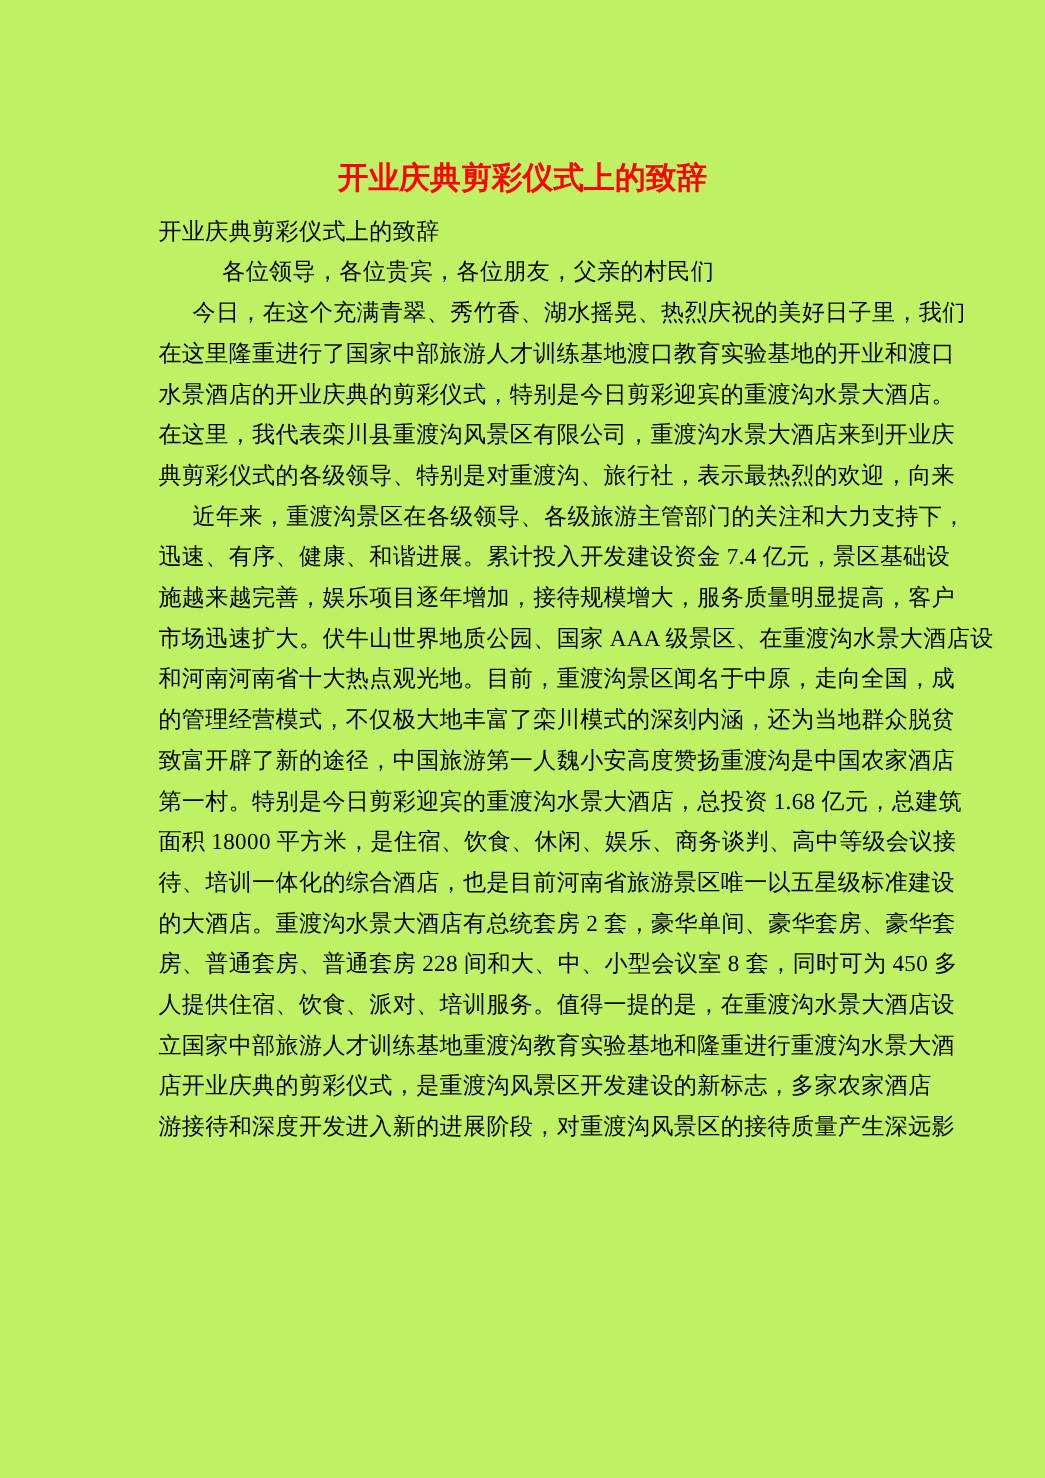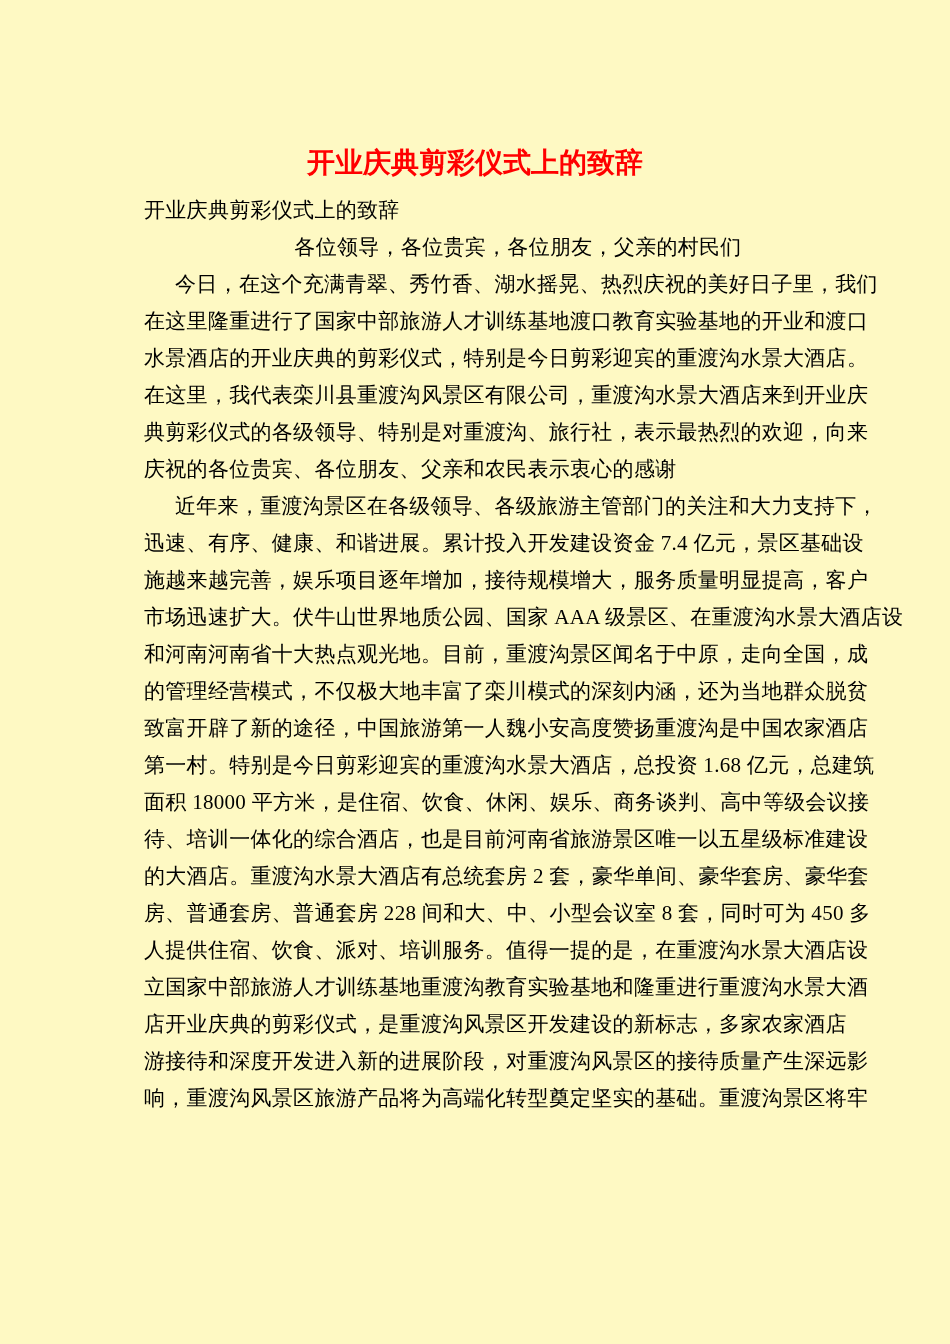--- a/index.html
+++ b/index.html
@@ -38,63 +38,61 @@
     padding: 0;
   }
   .line {
     height: 37px;
     line-height: 37px;
     font-size: 21px;
     white-space: nowrap;
     letter-spacing: 0.3px;
   }
   .ind-a { padding-left: 31px; }   
-  .ind-b { padding-left: 58px; text-align: center; }   
+  .ind-b { padding-left: 58px; }   
 </style>
 </head>
 <body>
 
-<div class="page" style="background: #fef9c3;">
+<div class="page" style="background: #bef264;">
 
   <h1 class="doc-title" style="color: rgb(255, 0, 0);">开业庆典剪彩仪式上的致辞</h1>
 
   <div class="doc-body" style="color: rgb(0, 0, 0);">
 
     <p class="para">
       <span class="line" style="display:block">开业庆典剪彩仪式上的致辞</span>
     </p>
 
 
     <p class="para">
       <span class="line ind-b" style="display:block">各位领导，各位贵宾，各位朋友，父亲的村民们</span>
     </p>
 
     <p class="para">
       <span class="line ind-a" style="display:block">今日，在这个充满青翠、秀竹香、湖水摇晃、热烈庆祝的美好日子里，我们</span>
       <span class="line" style="display:block">在这里隆重进行了国家中部旅游人才训练基地渡口教育实验基地的开业和渡口</span>
       <span class="line" style="display:block">水景酒店的开业庆典的剪彩仪式，特别是今日剪彩迎宾的重渡沟水景大酒店。</span>
       <span class="line" style="display:block">在这里，我代表栾川县重渡沟风景区有限公司，重渡沟水景大酒店来到开业庆</span>
       <span class="line" style="display:block">典剪彩仪式的各级领导、特别是对重渡沟、旅行社，表示最热烈的欢迎，向来</span>
-      <span class="line" style="display:block">庆祝的各位贵宾、各位朋友、父亲和农民表示衷心的感谢</span>
     </p>
 
     <p class="para">
       <span class="line ind-a" style="display:block">近年来，重渡沟景区在各级领导、各级旅游主管部门的关注和大力支持下，</span>
       <span class="line" style="display:block">迅速、有序、健康、和谐进展。累计投入开发建设资金 7.4 亿元，景区基础设</span>
       <span class="line" style="display:block">施越来越完善，娱乐项目逐年增加，接待规模增大，服务质量明显提高，客户</span>
       <span class="line" style="display:block">市场迅速扩大。伏牛山世界地质公园、国家 AAA 级景区、在重渡沟水景大酒店设</span>
       <span class="line" style="display:block">和河南河南省十大热点观光地。目前，重渡沟景区闻名于中原，走向全国，成</span>
       <span class="line" style="display:block">的管理经营模式，不仅极大地丰富了栾川模式的深刻内涵，还为当地群众脱贫</span>
       <span class="line" style="display:block">致富开辟了新的途径，中国旅游第一人魏小安高度赞扬重渡沟是中国农家酒店</span>
       <span class="line" style="display:block">第一村。特别是今日剪彩迎宾的重渡沟水景大酒店，总投资 1.68 亿元，总建筑</span>
       <span class="line" style="display:block">面积 18000 平方米，是住宿、饮食、休闲、娱乐、商务谈判、高中等级会议接</span>
       <span class="line" style="display:block">待、培训一体化的综合酒店，也是目前河南省旅游景区唯一以五星级标准建设</span>
       <span class="line" style="display:block">的大酒店。重渡沟水景大酒店有总统套房 2 套，豪华单间、豪华套房、豪华套</span>
       <span class="line" style="display:block">房、普通套房、普通套房 228 间和大、中、小型会议室 8 套，同时可为 450 多</span>
       <span class="line" style="display:block">人提供住宿、饮食、派对、培训服务。值得一提的是，在重渡沟水景大酒店设</span>
       <span class="line" style="display:block">立国家中部旅游人才训练基地重渡沟教育实验基地和隆重进行重渡沟水景大酒</span>
       <span class="line" style="display:block">店开业庆典的剪彩仪式，是重渡沟风景区开发建设的新标志，多家农家酒店</span>
       <span class="line" style="display:block">游接待和深度开发进入新的进展阶段，对重渡沟风景区的接待质量产生深远影</span>
-      <span class="line" style="display:block">响，重渡沟风景区旅游产品将为高端化转型奠定坚实的基础。重渡沟景区将牢</span>
     </p>
 
   </div>
 </div>
 
 </body></html>

